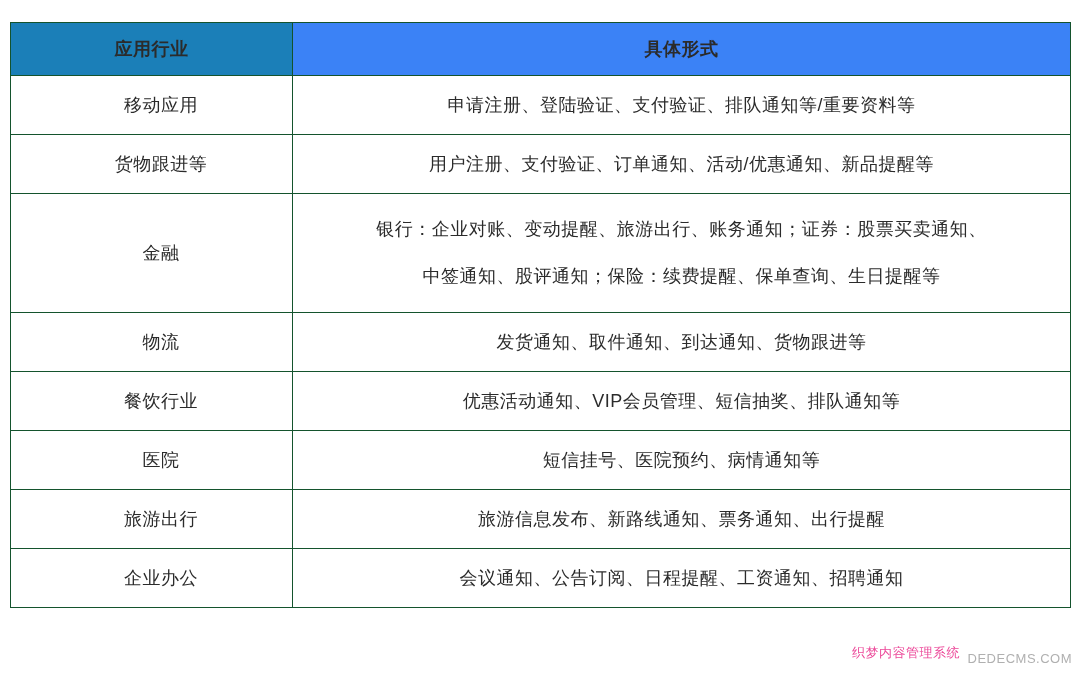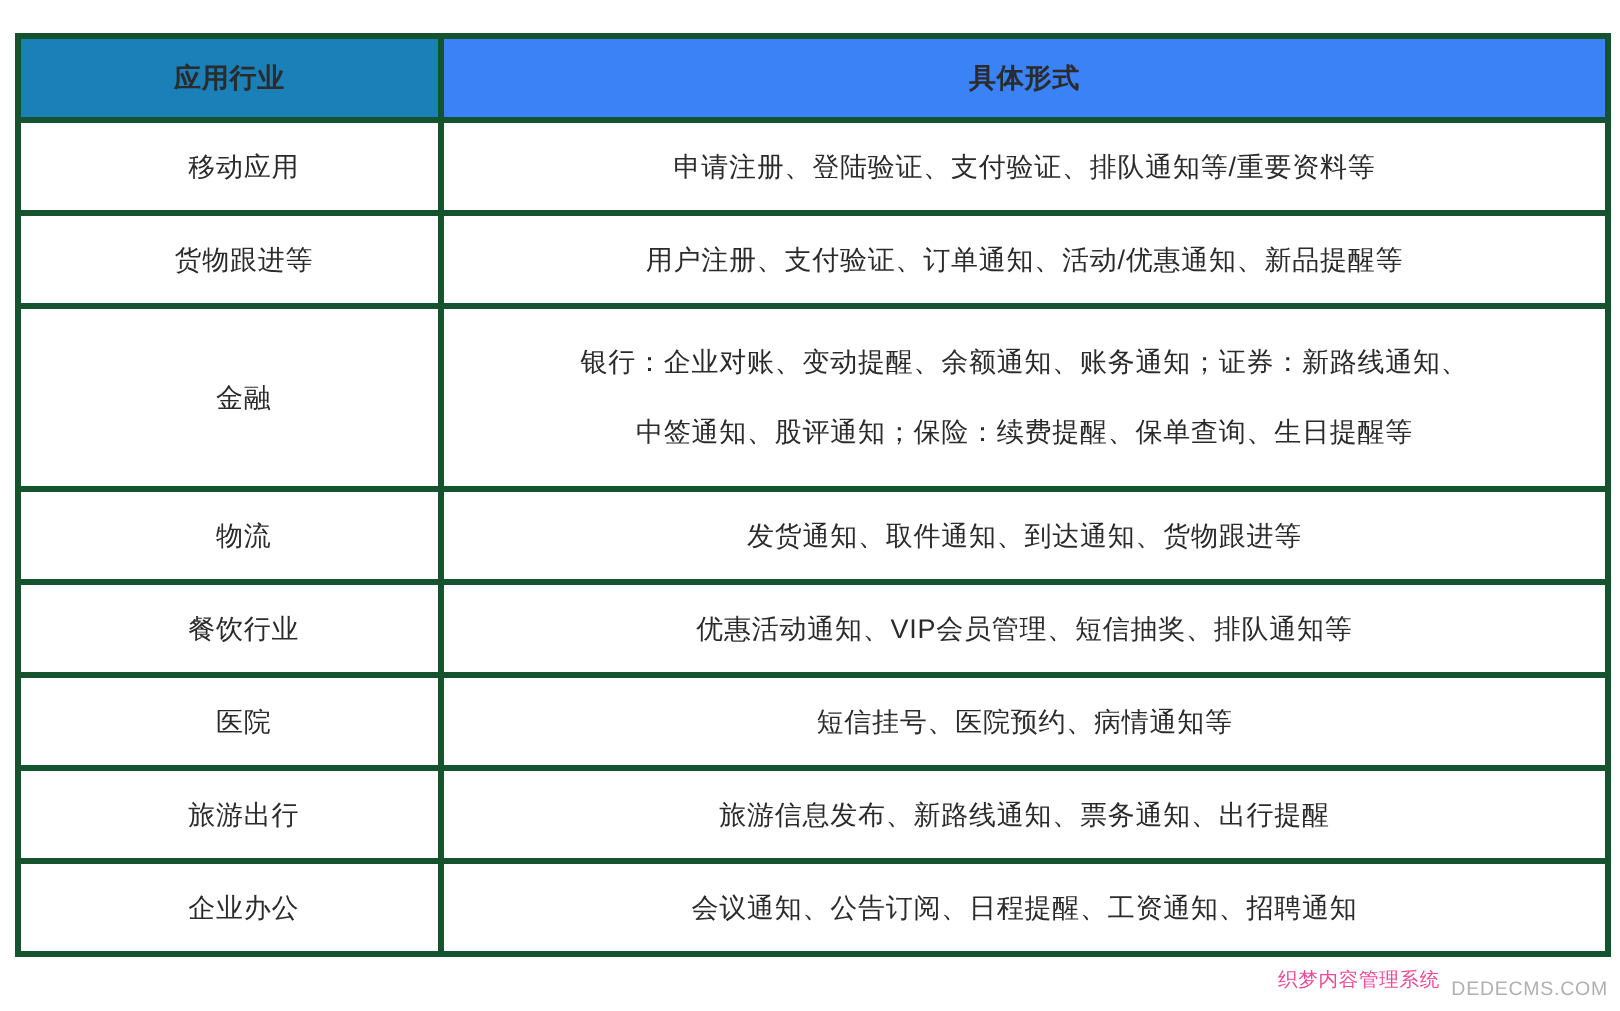--- a/index.html
+++ b/index.html
@@ -23,21 +23,21 @@
   table.industry-table {
     border-collapse: collapse;
     table-layout: fixed;
     width: 1060px;
   }
   table.industry-table col.c1 { width: 282px; }
   table.industry-table col.c2 { width: 778px; }
 
   table.industry-table th,
   table.industry-table td {
-    border: 4px solid #14532d;
+    border: 1px solid #14532d;
     text-align: center;
     vertical-align: middle;
     color: #2b2b2b;
     font-size: 18px;
     letter-spacing: 0.5px;
   }
   thead th {
     color: #ffffff;
     font-weight: bold;
     font-size: 19px;
@@ -108,21 +108,21 @@
         <td class="industry-cell">移动应用</td>
         <td class="form-cell">申请注册、登陆验证、支付验证、排队通知等/重要资料等</td>
       </tr>
       <tr>
         <td class="industry-cell">货物跟进等</td>
         <td class="form-cell">用户注册、支付验证、订单通知、活动/优惠通知、新品提醒等</td>
       </tr>
       <tr class="tall">
         <td class="industry-cell">金融</td>
         <td class="form-cell">
-          <div>银行：企业对账、变动提醒、余额通知、账务通知；证券：新路线通知、</div>
+          <div>银行：企业对账、变动提醒、旅游出行、账务通知；证券：股票买卖通知、</div>
           <div>中签通知、股评通知；保险：续费提醒、保单查询、生日提醒等</div>
         </td>
       </tr>
       <tr>
         <td class="industry-cell">物流</td>
         <td class="form-cell">发货通知、取件通知、到达通知、货物跟进等</td>
       </tr>
       <tr>
         <td class="industry-cell">餐饮行业</td>
         <td class="form-cell">优惠活动通知、VIP会员管理、短信抽奖、排队通知等</td>

